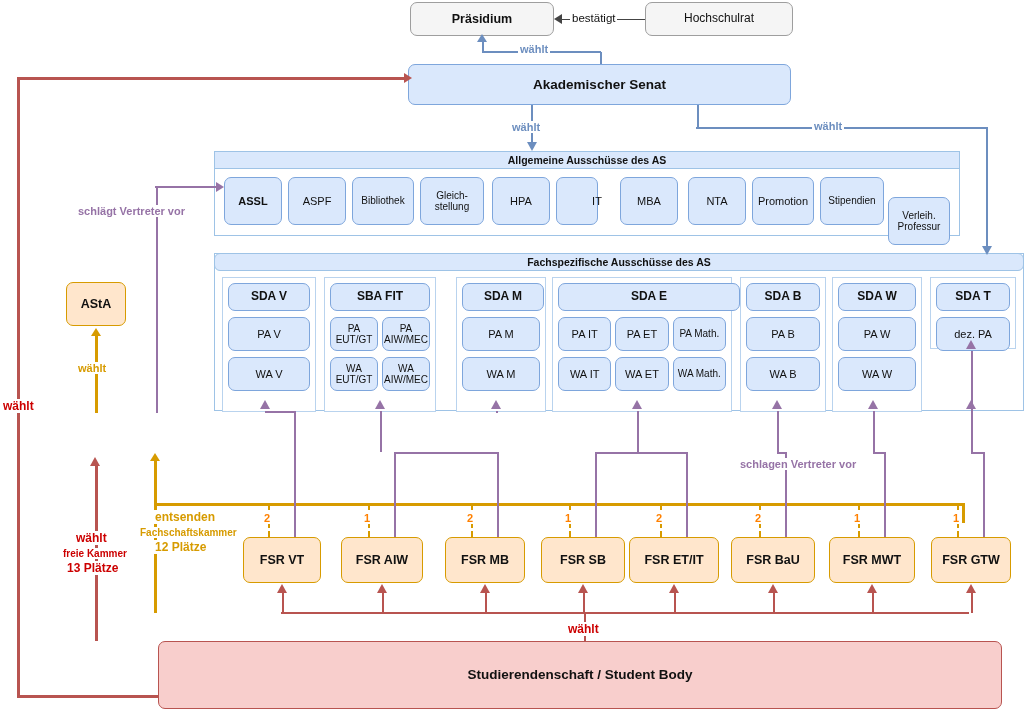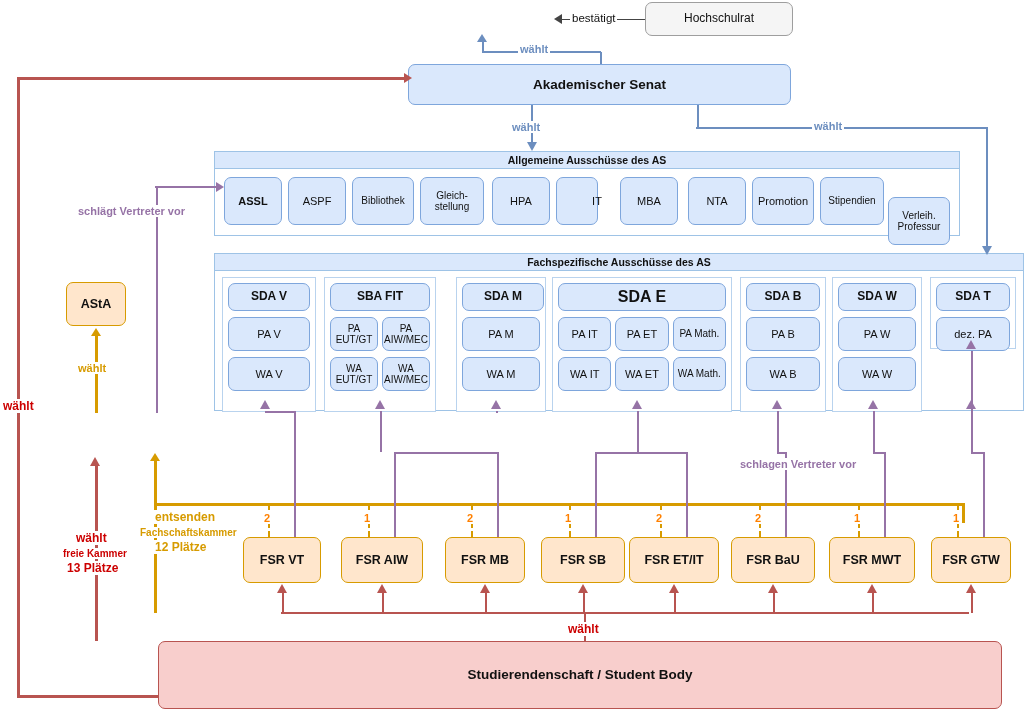--- a/index.html
+++ b/index.html
@@ -89,20 +89,23 @@
   .lb-red    { color:#cc0000; }
   .lb-dark   { color:#111111; font-weight:normal; }
   .num { position:absolute; font-size:11px; font-weight:bold; color:#ff8000;
          z-index:9; background:#fff; padding:0 1px; }
 </style>
 </head>
 <body>
 
 <div id="stage">
 
+  <div class="box grey bold" style="left:410px; top:2px; width:144px; height:34px; font-size:12.5px;">
+    <span>Präsidium</span>
+  </div>
 
   <div class="box grey" style="left:645px; top:2px; width:148px; height:34px; font-size:12px;">
     <span>Hochschulrat</span>
   </div>
 
   <div class="ln h15 c-dark" style="left:562px; top:19px; width:83px;"></div>
   <div class="arr arr-left lf-dark" style="left:554px; top:14px;"></div>
   <div class="lbl lb-dark" style="left:570px; top:12px; font-size:11.5px;">bestätigt</div>
 
   <div class="box blue bold" style="left:408px; top:64px; width:383px; height:41px; font-size:13.5px;">
@@ -135,38 +138,38 @@
       <div class="box blue" style="left:492px; top:177px; width:58px; height:48px; font-size:11px;">HPA</div>
       <div class="box blue" style="left:556px; top:177px; width:40px; height:48px; font-size:11px;padding-left:40px;">IT</div>
       <div class="box blue" style="left:620px; top:177px; width:58px; height:48px; font-size:11px;">MBA</div>
       <div class="box blue" style="left:688px; top:177px; width:58px; height:48px; font-size:11px;">NTA</div>
       <div class="box blue" style="left:752px; top:177px; width:62px; height:48px; font-size:11px;">Promotion</div>
       <div class="box blue" style="left:820px; top:177px; width:64px; height:48px; font-size:10px;">Stipendien</div>
       <div class="box blue" style="left:888px; top:177px; width:62px; height:48px; font-size:10px;margin-top:20px;">Verleih.<br>Professur</div>
     </div>
 
   <div class="panel" style="left:214px; top:253px; width:810px; height:158px;"></div>
-  <div class="panel-hdr" style="left:214px; top:253px; width:810px; height:18px;">Fachspezifische Ausschüsse des AS</div>
+  <div class="panel-hdr" style="left:214px; top:253px; width:810px; height:18px;border-radius:6px;">Fachspezifische Ausschüsse des AS</div>
   <div id="fach-groups">
       <div class="subgroup" style="left:222px; top:277px; width:94px; height:135px;"></div>
       <div class="box blue bold" style="left:228px; top:283px; width:82px; height:28px; font-size:12px;">SDA V</div>
       <div class="box blue" style="left:228px; top:317px; width:82px; height:34px; font-size:11px;">PA V</div>
       <div class="box blue" style="left:228px; top:357px; width:82px; height:34px; font-size:11px;">WA V</div>
       <div class="subgroup" style="left:324px; top:277px; width:112px; height:135px;"></div>
       <div class="box blue bold" style="left:330px; top:283px; width:100px; height:28px; font-size:12px;">SBA FIT</div>
       <div class="box blue" style="left:330px; top:317px; width:48px; height:34px; font-size:10px;">PA<br>EUT/GT</div>
       <div class="box blue" style="left:382px; top:317px; width:48px; height:34px; font-size:10px;">PA<br>AIW/MEC</div>
       <div class="box blue" style="left:330px; top:357px; width:48px; height:34px; font-size:10px;">WA<br>EUT/GT</div>
       <div class="box blue" style="left:382px; top:357px; width:48px; height:34px; font-size:10px;">WA<br>AIW/MEC</div>
       <div class="subgroup" style="left:456px; top:277px; width:90px; height:135px;"></div>
       <div class="box blue bold" style="left:462px; top:283px; width:82px; height:28px; font-size:12px;">SDA M</div>
       <div class="box blue" style="left:462px; top:317px; width:78px; height:34px; font-size:11px;">PA M</div>
       <div class="box blue" style="left:462px; top:357px; width:78px; height:34px; font-size:11px;">WA M</div>
       <div class="subgroup" style="left:552px; top:277px; width:180px; height:135px;"></div>
-      <div class="box blue bold" style="left:558px; top:283px; width:168px; height:28px; font-size:16px;">SDA E</div>
+      <div class="box blue bold" style="left:558px; top:283px; width:182px; height:28px; font-size:12px;">SDA E</div>
       <div class="box blue" style="left:558px; top:317px; width:53.333333333333336px; height:34px; font-size:11px;">PA IT</div>
       <div class="box blue" style="left:615.3333333333334px; top:317px; width:53.333333333333336px; height:34px; font-size:11px;border-radius:8px;">PA ET</div>
       <div class="box blue" style="left:672.6666666666666px; top:317px; width:53.333333333333336px; height:34px; font-size:10px;">PA Math.</div>
       <div class="box blue" style="left:558px; top:357px; width:53.333333333333336px; height:34px; font-size:11px;">WA IT</div>
       <div class="box blue" style="left:615.3333333333334px; top:357px; width:53.333333333333336px; height:34px; font-size:11px;">WA ET</div>
       <div class="box blue" style="left:672.6666666666666px; top:357px; width:53.333333333333336px; height:34px; font-size:10px;">WA Math.</div>
       <div class="subgroup" style="left:740px; top:277px; width:86px; height:135px;"></div>
       <div class="box blue bold" style="left:746px; top:283px; width:74px; height:28px; font-size:12px;">SDA B</div>
       <div class="box blue" style="left:746px; top:317px; width:74px; height:34px; font-size:11px;">PA B</div>
       <div class="box blue" style="left:746px; top:357px; width:74px; height:34px; font-size:11px;">WA B</div>

